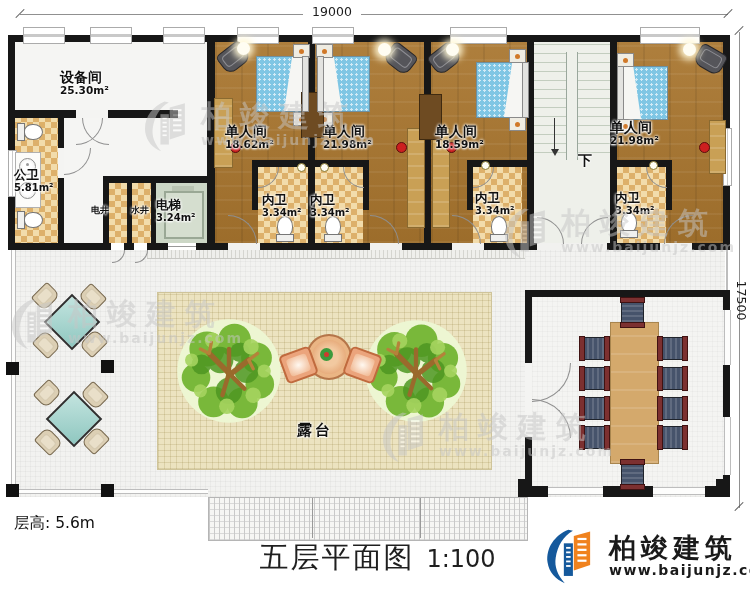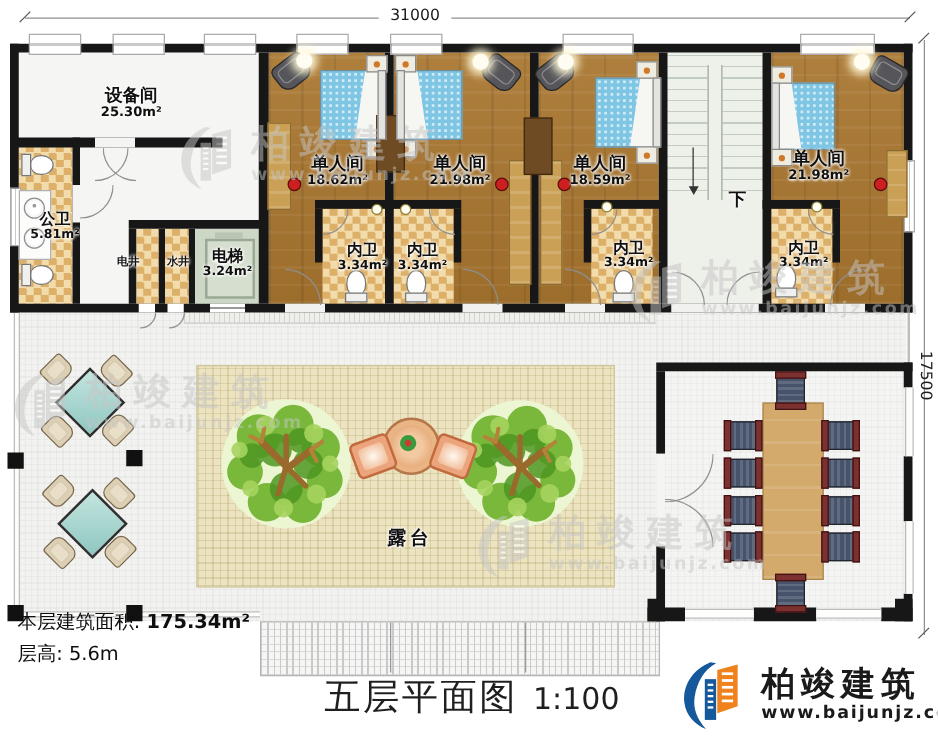--- a/index.html
+++ b/index.html
@@ -66,21 +66,21 @@
   .flower{width:13px;height:13px;border-radius:50%;background:#3c9a3c;}
   .flower::after{content:"";position:absolute;left:50%;top:50%;width:5px;height:5px;margin:-2.5px;border-radius:50%;background:#d03a2e;}
   .lch{width:29px;height:26px;background:#eba47c;border:2px solid #c06a3e;border-radius:5px;}
   .lch::after{content:"";position:absolute;left:4px;right:4px;top:4px;bottom:4px;background:radial-gradient(#fff8f0,#efb48c);border-radius:3px;}
   .mtable{background:#d4a96c;border:1px solid #a8854e;background-image:repeating-linear-gradient(0deg,rgba(255,255,255,.12) 0 2px,transparent 2px 18px);}
   .mch{width:25px;height:21px;background:#46536b;border:1px solid #20242c;background-image:repeating-linear-gradient(90deg,rgba(255,255,255,.14) 0 2px,transparent 2px 5px);}
   .mch::before,.mch::after{content:"";position:absolute;top:-2px;bottom:-2px;width:4px;background:#7c3030;border:1px solid #401212;}
   .mch::before{left:-3px;} .mch::after{right:-3px;}
   .rot90{transform:rotate(90deg);}
   
-  .rlbl{position:absolute;text-align:center;color:#101010;font-weight:700;line-height:1.1;text-shadow:0 0 3px #fff,0 0 3px #fff,0 1px 2px #fff;}
+  .rlbl{position:absolute;text-align:left;color:#101010;font-weight:700;line-height:1.1;text-shadow:0 0 3px #fff,0 0 3px #fff,0 1px 2px #fff;}
   .rlbl .nm{font-size:14px;display:block;}
   .rlbl .ar{font-size:10.5px;display:block;}
   .rlbl.sm .nm{font-size:12.5px;}
   .rlbl.sm .ar{font-size:10px;}
   .rlbl.xs{font-size:9px;letter-spacing:0;}
   .rlbl.left{text-align:left;}
   .dimtxt{position:absolute;font-size:12.5px;color:#1c1c1c;background:#fff;text-align:center;}
   .dimline{background:#909090;}
   .tick{width:12px;height:1px;background:#555;transform:rotate(-45deg);}
   
@@ -448,30 +448,26 @@
       </svg>
     <span>
       <span class="wname" style="display:block">柏竣建筑</span>
       <span class="wsite" style="display:block">www.baijunjz.com</span>
     </span>
   </div>
 
   <i class="a dimline" style="left:20px;top:14px;width:708px;height:1px"></i>
   <i class="a tick" style="left:14px;top:13px"></i>
   <i class="a tick" style="left:722px;top:13px"></i>
-  <div class="dimtxt" style="left:303px;top:4px;width:58px">31000</div>
+  <div class="dimtxt" style="left:303px;top:4px;width:58px">19000</div>
   <i class="a dimline" style="left:739px;top:32px;width:1px;height:476px"></i>
   <i class="a tick" style="left:733px;top:30px"></i>
   <i class="a tick" style="left:733px;top:506px"></i>
   <div class="dimtxt" style="left:714px;top:293px;width:54px;background:transparent;transform:rotate(90deg)">17500</div>
 
-  <div class="foot" style="left:14px;top:487px">
-    <span>本层建筑面积:</span>
-    <span style="font-weight:600">175.34m²</span>
-  </div>
   <div class="foot" style="left:14px;top:513px">
     <span>层高:</span>
     <span>5.6m</span>
   </div>
   <div class="title-wrap" style="left:220px;top:538px;width:300px">
     <span class="title-inner">
       <span class="t">五层平面图</span><span class="s">1:100</span>
     </span>
   </div>
   <div class="brand" style="left:543px;top:527px">

